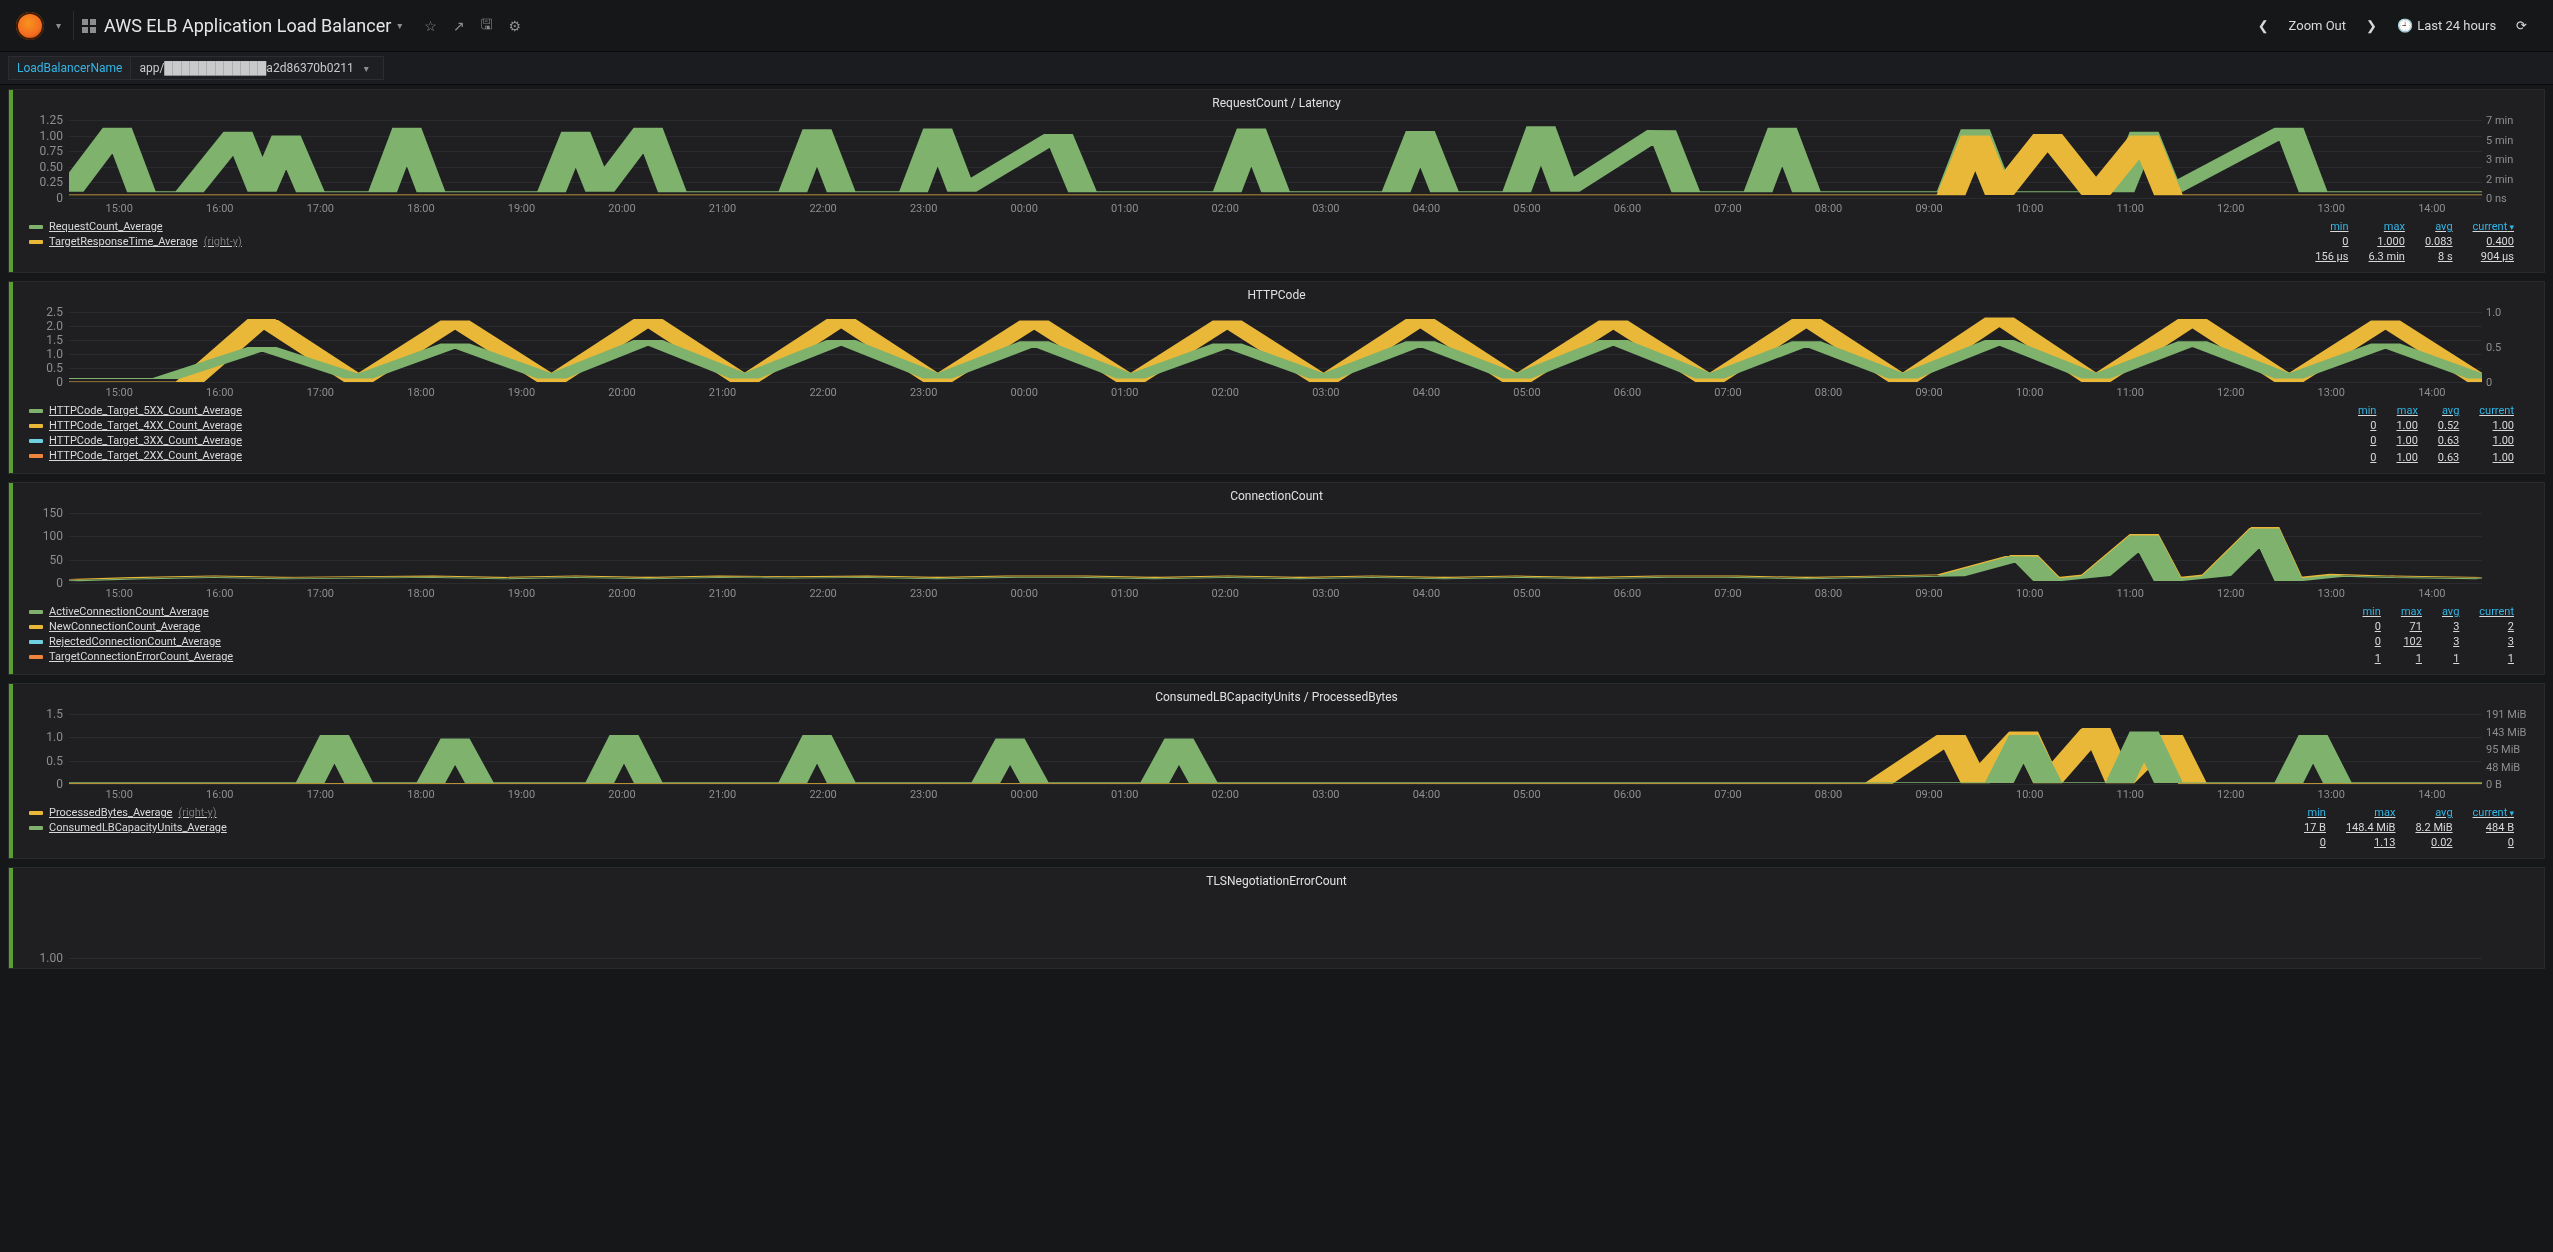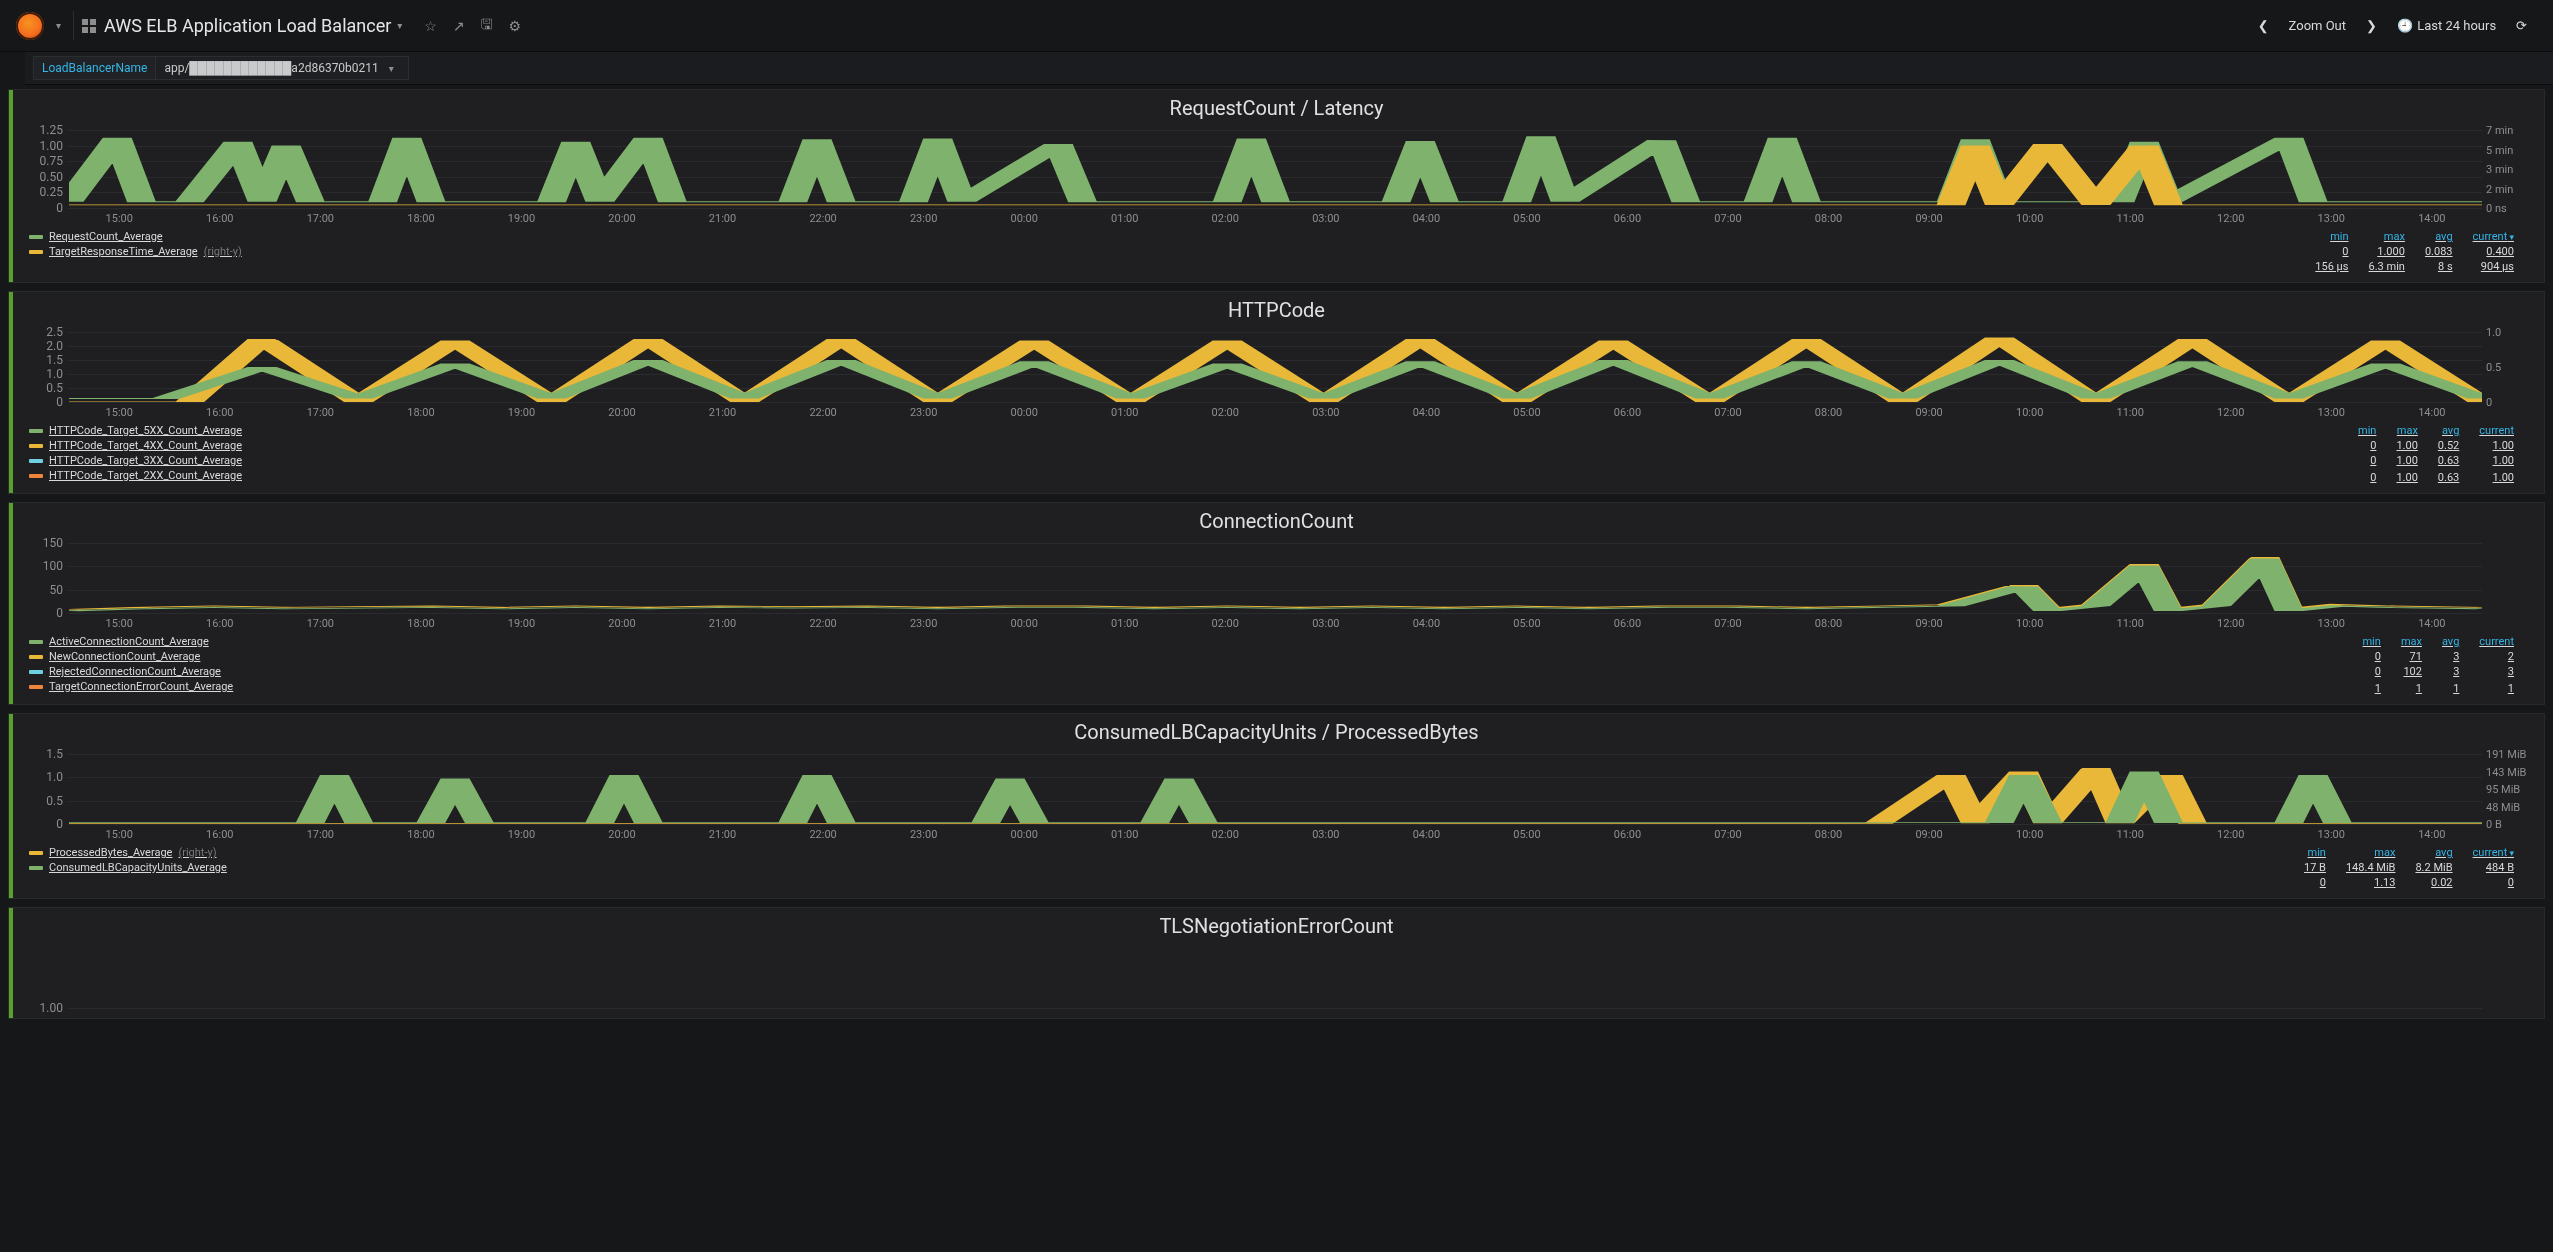--- a/index.html
+++ b/index.html
@@ -11,30 +11,30 @@
   .chev{color:#8e8e8e;font-size:10px;padding:0 6px;}
   .dash-title{display:flex;align-items:center;font-size:18px;color:#e6e6e6;padding:4px 8px;border-left:1px solid #2c2d31;margin-left:6px;}
   .dash-title .grid-icon{width:14px;height:14px;margin-right:8px;display:inline-grid;grid-template-columns:1fr 1fr;grid-template-rows:1fr 1fr;gap:2px;}
   .dash-title .grid-icon span{background:#8e8e8e;}
   .topnav .icon-btn{color:#8e8e8e;padding:6px 8px;font-size:14px;cursor:pointer;}
   .topnav-spacer{flex:1;}
   .timepicker{display:flex;align-items:center;color:#d8d9da;font-size:13px;}
   .timepicker .seg{padding:6px 10px;cursor:pointer;display:flex;align-items:center;}
 
   
-  .varrow{display:flex;align-items:flex-end;padding:4px 8px;background:#1b1c1f;border-bottom:1px solid #0b0b0c;margin-left:25px;}
+  .varrow{display:flex;align-items:flex-end;padding:4px 8px;background:#1b1c1f;border-bottom:1px solid #0b0b0c;}
   .var-label{background:#212226;border:1px solid #2c2d31;padding:4px 8px;color:#33b5e5;margin-right:0;}
   .var-value{background:#1e1f22;border:1px solid #2c2d31;border-left:none;padding:4px 8px;color:#c9cacb;margin-right:8px;display:flex;align-items:center;}
   .var-value .chev{margin-left:4px;}
 
   
   .panels{padding:4px 8px;}
   .panel{background:#1f1f22;border:1px solid #292a2d;margin-bottom:8px;position:relative;}
   .panel .handle{position:absolute;left:0;top:0;bottom:0;width:4px;background:#5aa02c;}
-  .panel-title{font-size:20px;color:#e0e0e0;text-align:center;padding:6px 0;}
+  .panel-title{font-size:12px;color:#e0e0e0;text-align:center;padding:6px 0;}
   .panel-body{padding:4px 12px 6px 12px;}
 
   
   .chart{position:relative;height:90px;margin:0 50px 4px 48px;background:#1f1f22;}
   .chart.tall{height:78px;}
   .chart.med{height:70px;}
   .chart.short{height:60px;}
   .gridline{position:absolute;left:0;right:0;border-top:1px solid #2a2b2e;}
   .ytick{position:absolute;left:-40px;width:34px;text-align:right;color:#8e8e8e;font-size:12px;transform:translateY(-50%);}
   .rytick{position:absolute;right:-48px;width:44px;text-align:left;color:#8e8e8e;font-size:11px;transform:translateY(-50%);}

